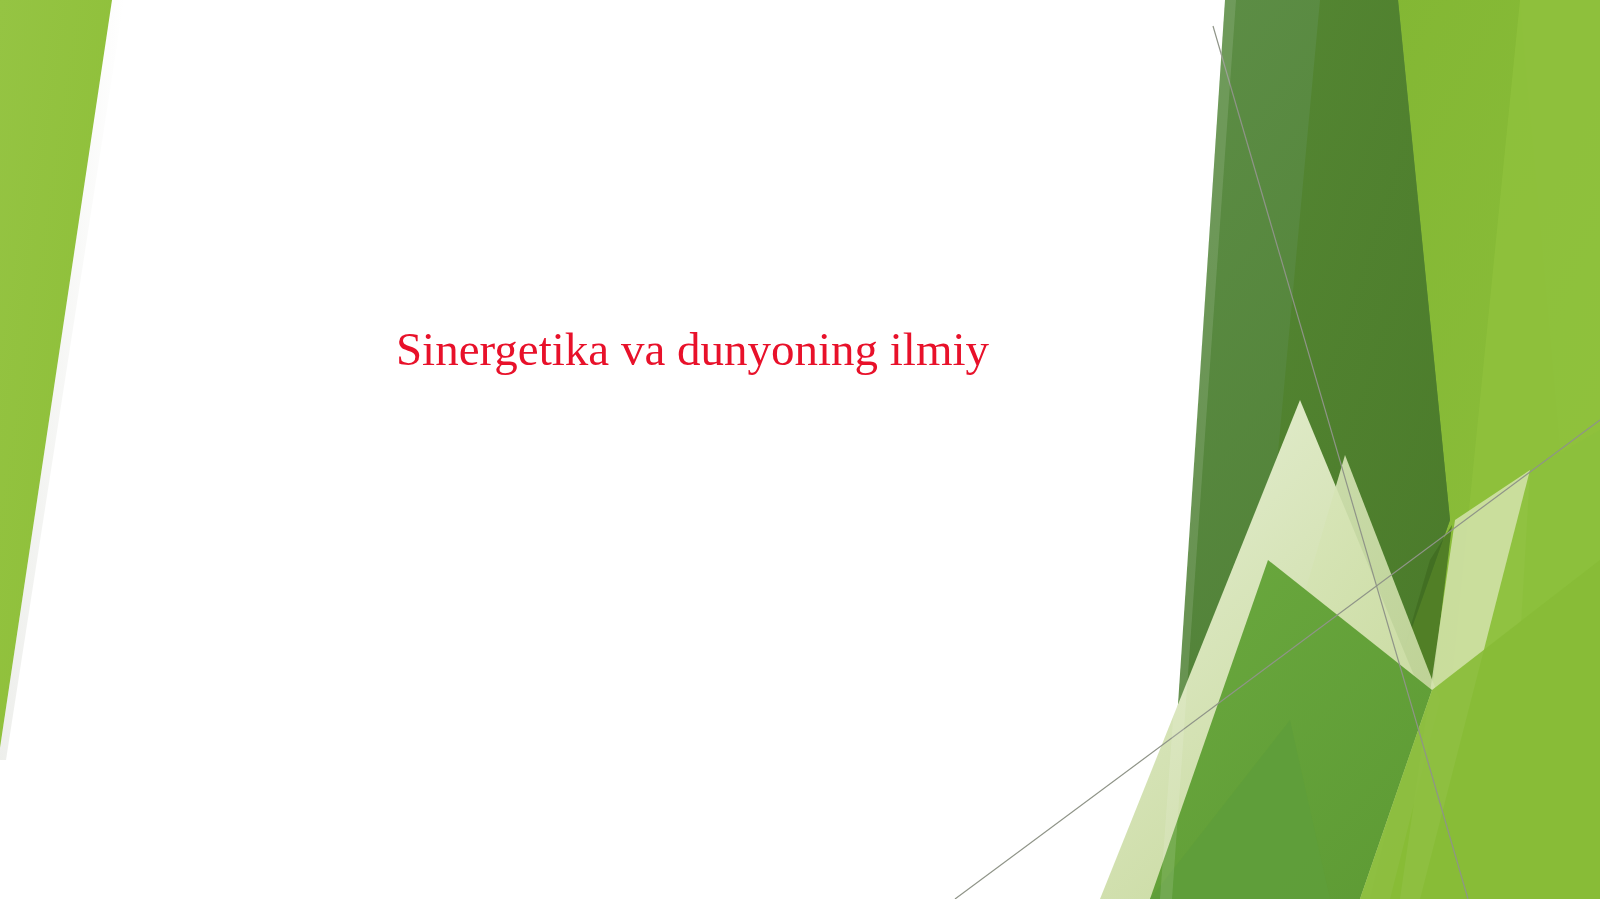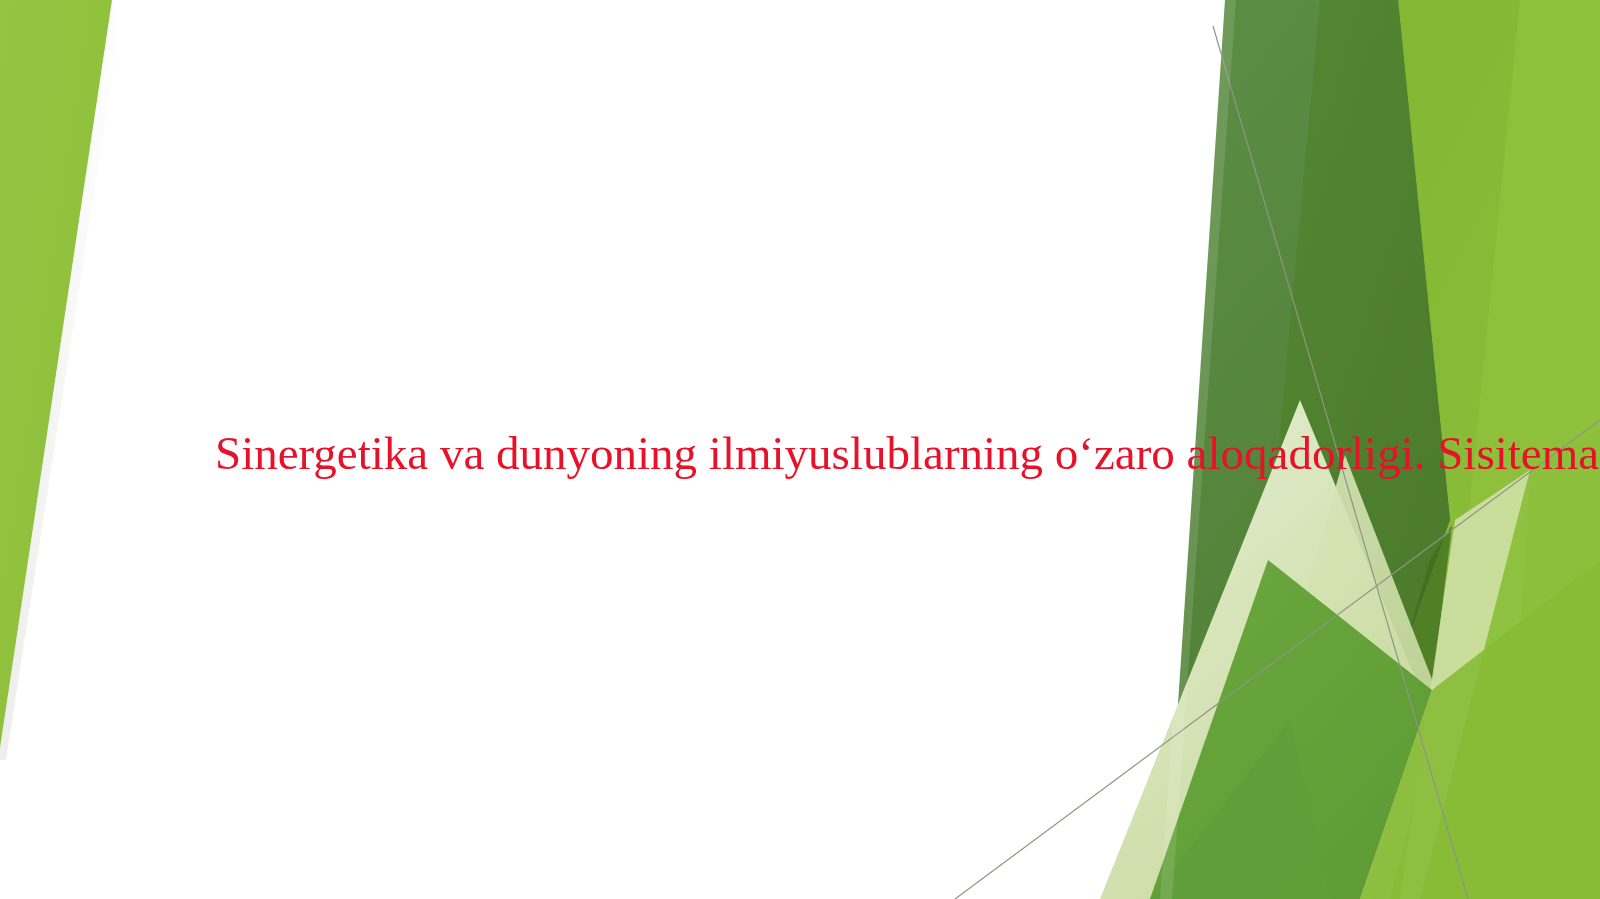--- a/index.html
+++ b/index.html
@@ -29,24 +29,23 @@
     display: block;
   }
 
   #title-block {
     position: absolute;
     left: 215px;
     top: 318px;
     width: 955px;
     height: 230px;
     display: flex;
-    align-items: center;
+    flex-direction: column;
     justify-content: flex-start;
     z-index: 5;
-    margin-top: 20px;
   }
 
   .title-line {
     color: #e8112a;
     font-family: "Liberation Serif", "DejaVu Serif", serif;
     font-size: 47px;
     line-height: 62px;
     font-weight: normal;
     white-space: nowrap;
     text-align: center;
@@ -131,16 +130,15 @@
 
     <line x1="1213" y1="26" x2="1468" y2="899" stroke="#8f9488" stroke-width="1.2" fill="none"></line>
 
     <line x1="955" y1="899" x2="1600" y2="420" stroke="#8f9488" stroke-width="1.2" fill="none"></line>
 
     <polygon points="1225,0 1236,0 1172,899 1160,899" fill="#ffffff" opacity="0.12"></polygon>
   </svg>
 
   <div id="title-block">
     <div class="title-line">Sinergetika va dunyoning ilmiy</div>
-    <div class="title-line">uslublarning oʻzaro aloqadorligi. Sisitema</div>
   </div>
 
 </div>
 
 </body></html>

